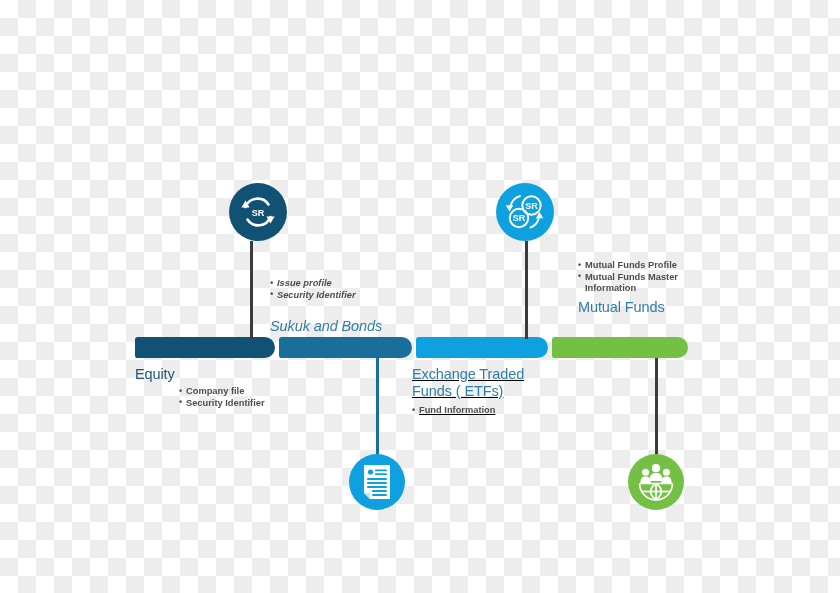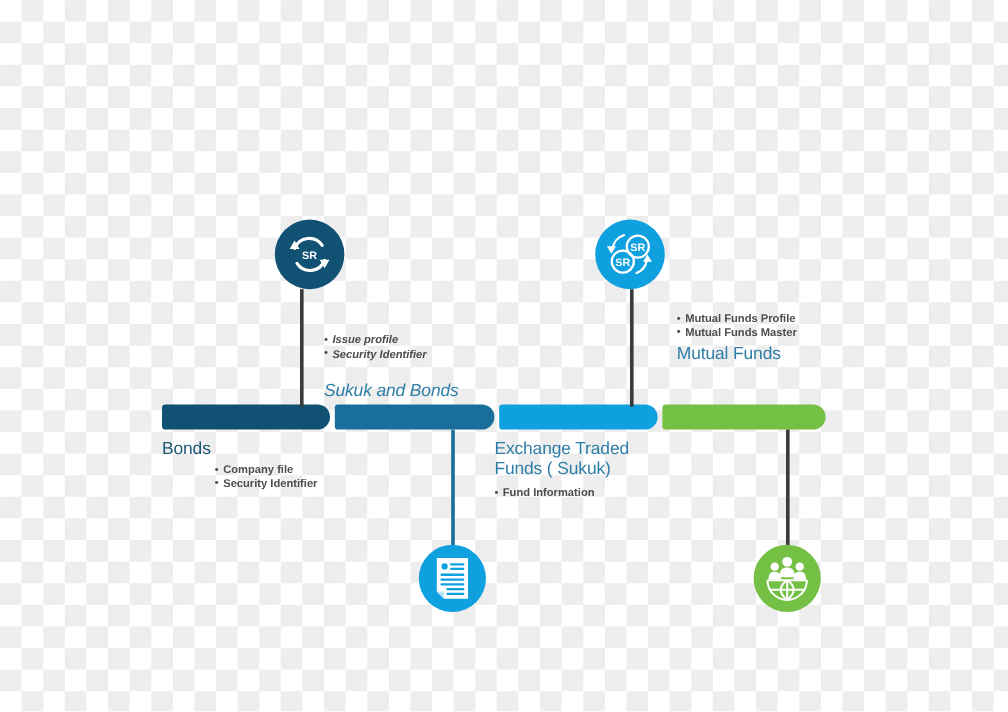--- a/index.html
+++ b/index.html
@@ -178,44 +178,45 @@
         <path d="M 3.6 20.5 H 36.4"></path>
         <path d="M 6.2 28.5 H 33.8"></path>
         <path d="M 20 20.5 V 36.9"></path>
         <path d="M 20 20.5 C 12.8 25.5 12.8 31.5 20 36.9"></path>
         <path d="M 20 20.5 C 27.2 25.5 27.2 31.5 20 36.9"></path>
       </g>
     </svg>
   </div>
 
   <div class="textblock" style="left:135px; top:366px; width:180px;">
-    <div class="tb-title" style="color:#1d5775;">Bonds</div>
+    <div class="tb-title" style="color:#1d5775;">Equity</div>
     <ul class="tb-list" style="margin-top:3px;margin-left:44px;">
       <li>Company file</li>
       <li>Security Identifier</li>
     </ul>
   </div>
 
   <div class="textblock" style="left:270px; top:278px; width:190px;font-style:italic;">
     <ul class="tb-list">
       <li>Issue profile</li>
       <li>Security Identifier</li>
     </ul>
     <div class="tb-title" style="color:#2e7ea8; margin-top:17px;">Sukuk and Bonds</div>
   </div>
 
-  <div class="textblock" style="left:412px; top:366px; width:190px;">
+  <div class="textblock" style="left:412px; top:366px; width:190px;text-decoration:underline;">
     <div class="tb-title" style="color:#2e7ea8;">Exchange Traded</div>
-    <div class="tb-title" style="color:#2e7ea8;">Funds ( Sukuk)</div>
+    <div class="tb-title" style="color:#2e7ea8;">Funds ( ETFs)</div>
     <ul class="tb-list" style="margin-top:5px;">
       <li>Fund Information</li>
     </ul>
   </div>
 
-  <div class="textblock" style="left:564px; top:260px; width:200px;">
+  <div class="textblock" style="left:578px; top:260px; width:200px;">
     <ul class="tb-list">
       <li>Mutual Funds Profile</li>
       <li>Mutual Funds Master</li>
+      <li class="cont">Information</li>
     </ul>
     <div class="tb-title" style="color:#2e7ea8; margin-top:4px;">Mutual Funds</div>
   </div>
 
 </div>
 
 </body></html>

